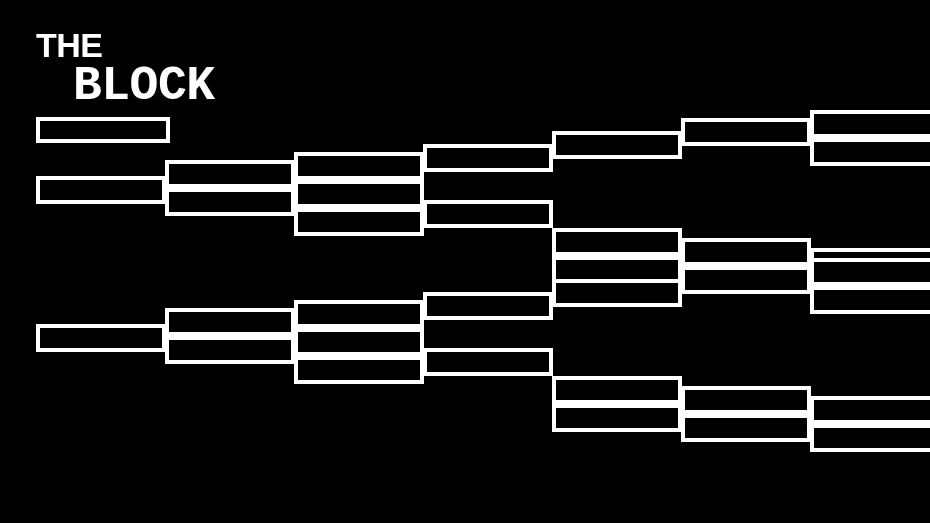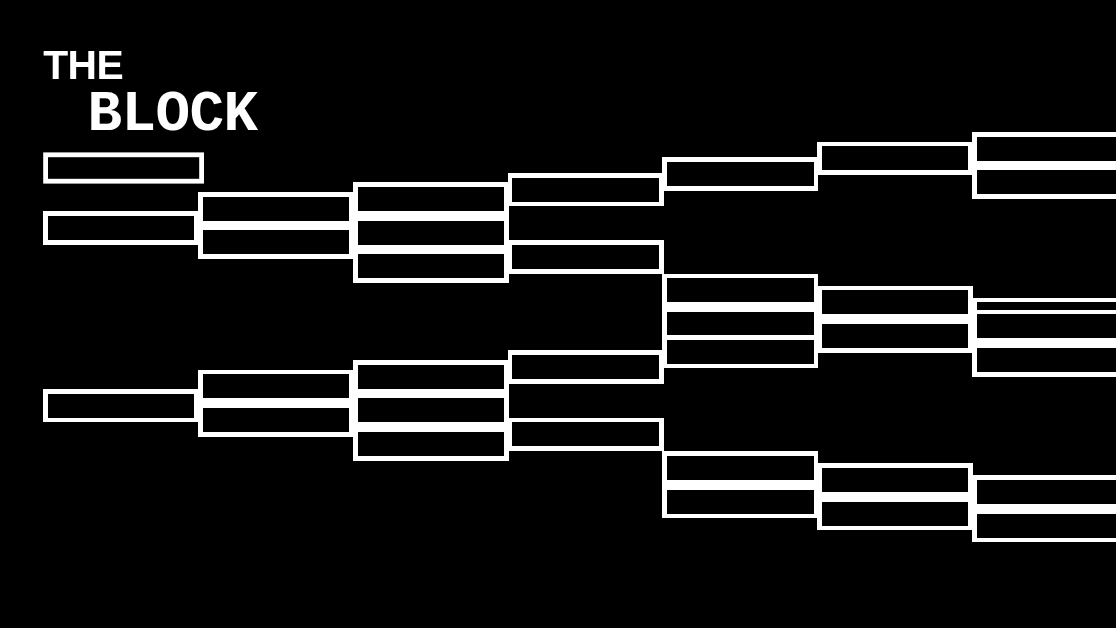--- a/index.html
+++ b/index.html
@@ -22,21 +22,21 @@
     position: absolute;
     left: 0;
     top: 0;
     width: 930px;
     height: 523px;
     display: block;
   }
   #brand {
     position: absolute;
     left: 36px;
-    top: 40px;
+    top: 30px;
     z-index: 5;
     user-select: none;
   }
   .brand-line {
     color: #ffffff;
     font-family: "Liberation Sans", sans-serif;
     font-weight: bold;
     letter-spacing: -0.5px;
     line-height: 0.92;
     white-space: nowrap;

